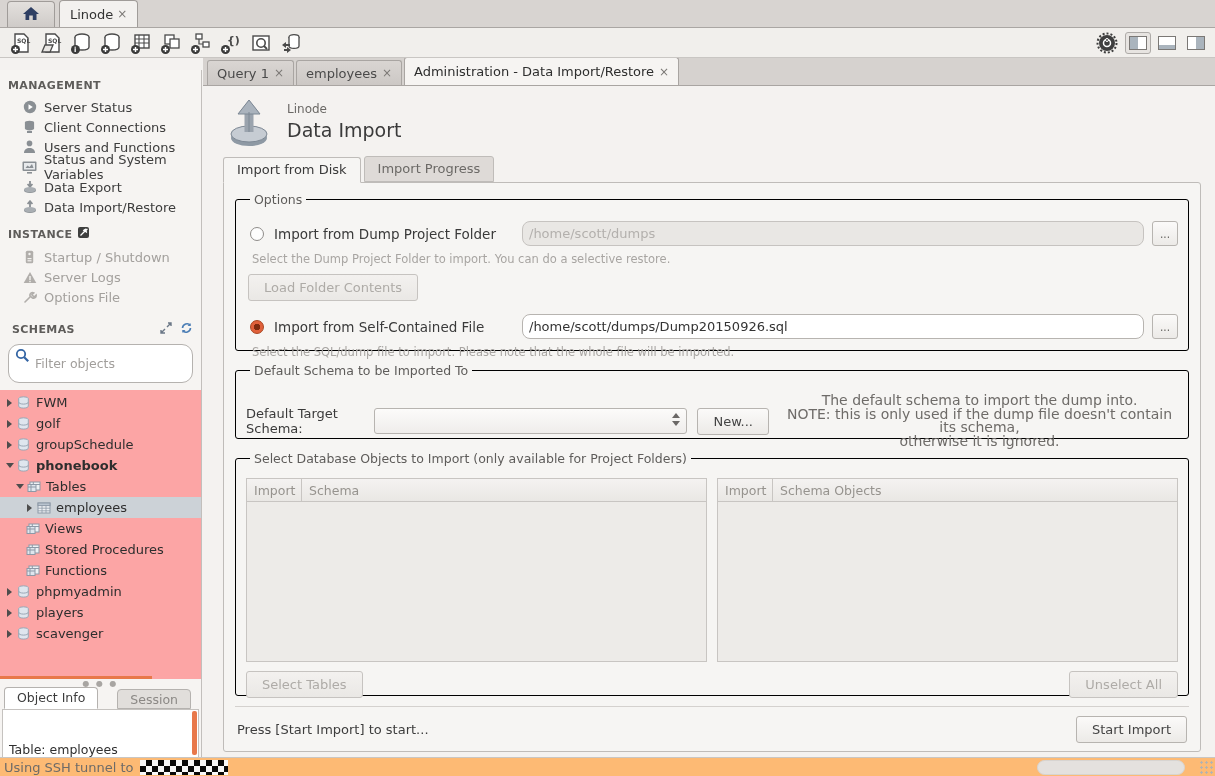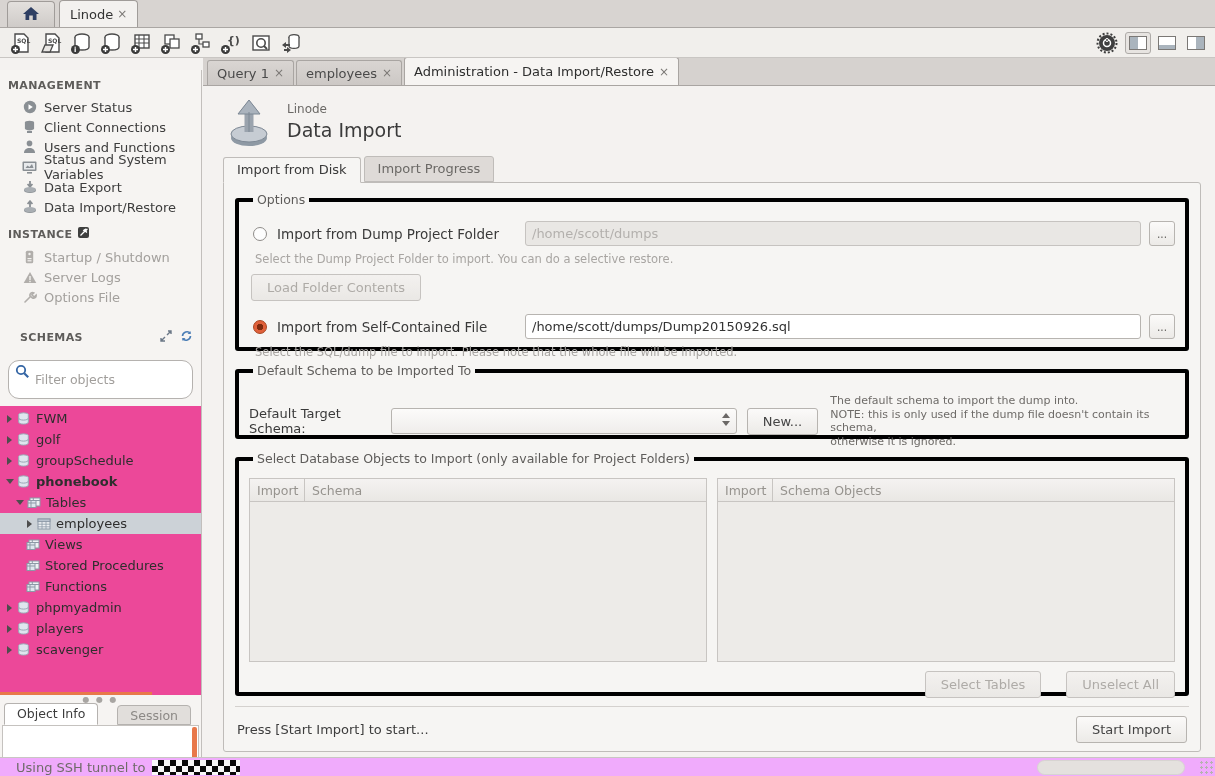--- a/index.html
+++ b/index.html
@@ -25,21 +25,21 @@
   .secttitle { font-size:11px; font-weight:bold; color:#5e5c5a; letter-spacing:.4px; margin:9px 0 5px 8px; display:flex; align-items:center; gap:5px; }
   .navitem { height:20px; display:flex; align-items:center; gap:7px; padding-left:22px; color:#3d3d3d; }
   .navitem .nicon { width:15px; display:flex; justify-content:center; }
   .navitem.dim { color:#a3a09d; }
   .schemashdr { display:flex; align-items:center; margin:12px 8px 4px 8px; }
   .schemashdr .spacer { flex:1; }
   .filterwrap { position:relative; margin:2px 8px 7px 8px; }
   .filterwrap input { width:100%; height:39px; border:1px solid #b5b2af; border-radius:11px; background:#fff; padding:0 8px 0 26px; font-family:inherit; font-size:12.5px; color:#3f3f3f; outline:none; }
   .filterwrap input::placeholder { color:#a19e9b; }
   .filterwrap svg { position:absolute; left:7px; top:4px; }
-  .tree { background:#ec4899; height:289px; padding-top:2px; position:relative; }
+  .tree { background:#fca5a5; height:289px; padding-top:2px; position:relative; }
   .trow { height:21px; display:flex; align-items:center; color:#2e2e2e; font-size:13px; }
   .trow.sel { background:#ccd2d7; }
   .trow.bold { font-weight:bold; }
   .arr { width:11px; display:inline-flex; justify-content:center; }
   .arr.r::before { content:""; border-left:5px solid #4d4d4d; border-top:4px solid transparent; border-bottom:4px solid transparent; }
   .arr.d::before { content:""; border-top:5px solid #4d4d4d; border-left:4px solid transparent; border-right:4px solid transparent; }
   .ticon { width:17px; display:inline-flex; justify-content:center; margin-right:4px; }
   .ind0 { padding-left:4px; } .ind1 { padding-left:14px; } .ind2 { padding-left:24px; }
   .hscroll-orange { position:absolute; bottom:0; left:0; width:152px; height:3px; background:#e8784a; }
   .splitgrip { height:8px; display:flex; justify-content:center; align-items:center; color:#a8a5a2; font-size:8px; letter-spacing:2px; }
@@ -58,53 +58,53 @@
   .mtab.active { height:28px; background:#f6f4f2; color:#2e2e2e; position:relative; z-index:2; }
   .pagehead { display:flex; align-items:flex-start; gap:14px; margin:12px 0 0 24px; height:58px; }
   .pagehead .ptitles { padding-top:4px; }
   .conn-small { font-size:12px; color:#6b6966; }
   .page-title { font-size:19px; color:#3a3a3a; margin-top:3px; }
   .subtabs { display:flex; align-items:flex-end; margin-left:20px; height:26px; position:relative; z-index:2; }
   .stab { padding:4px 13px 5px; font-size:13px; border:1px solid #bfbcb9; border-radius:3px 3px 0 0; }
   .stab.active { background:#f6f5f3; border-bottom:1px solid #f6f5f3; color:#3a3a3a; margin-bottom:-1px; }
   .stab.idle { background:#dedad7; color:#6b6966; margin-left:3px; }
   .bigpanel { margin:0 14px 0 20px; height:570px; background:#f6f5f3; border:1px solid #bfbcb9; border-radius:0 3px 3px 3px; padding:9px 11px 0 11px; }
-  fieldset { border:4px solid #000000; border-radius:3px; padding:6px 10px 12px 10px; background:transparent; }
+  fieldset { border:1px solid #000000; border-radius:3px; padding:6px 10px 12px 10px; background:transparent; }
   legend { font-size:12.5px; color:#5e5c5a; padding:0 4px; margin-left:4px; }
   .optrow { display:flex; align-items:center; margin-top:8px; }
   .radio { width:14px; height:14px; border-radius:50%; border:1px solid #8f8c89; background:#fdfdfd; margin:0 10px 0 4px; flex:none; }
   .radio.checked { border:1px solid #a8441f; background:radial-gradient(circle, #7e2a0e 0 3px, #e0603a 3px); }
   .radiolabel { font-size:13.5px; color:#3a3a3a; width:248px; }
-  .pathinput { flex:1; height:25px; border:1px solid #b7b4b0; border-radius:3px; background:#fff; font-family:inherit; font-size:13px; color:#333; padding:0 6px; outline:none; }
+  .pathinput { flex:1; height:25px; border:1px solid #b7b4b0; border-radius:8px; background:#fff; font-family:inherit; font-size:13px; color:#333; padding:0 6px; outline:none; }
   .pathinput.disabled { background:#e9e7e4; color:#b3b0ad; border-color:#c6c3c0; }
   .browsebtn { width:26px; height:25px; margin-left:8px; font-size:12px; color:#6b6966; background:linear-gradient(#fbfaf9,#eceae7); border:1px solid #b7b4b0; border-radius:3px; }
   .helptext { font-size:11.5px; color:#a8a5a2; margin:6px 0 0 6px; }
   .btn { font-family:inherit; font-size:13px; color:#444; background:linear-gradient(#fbfaf9,#eceae7); border:1px solid #b7b4b0; border-radius:3px; padding:5px 15px; }
   .btn.disabled { color:#aeaba7; background:linear-gradient(#f3f1ef,#eae8e5); border-color:#c6c3c0; }
   .loadbtn { margin:8px 0 2px 2px; }
   .dsrow { display:flex; align-items:center; margin:10px 0 6px 0; }
   .dslabel { width:152px; font-size:13px; color:#3a3a3a; }
   .combo { width:370px; height:26px; border:1px solid #b7b4b0; border-radius:3px; background:linear-gradient(#fcfbfa,#efedeb); position:relative; }
   .combo .arrows { position:absolute; right:6px; top:4px; display:flex; flex-direction:column; gap:3px; }
   .combo .arrows i { display:block; width:0; height:0; }
   .combo .up { border-left:4px solid transparent; border-right:4px solid transparent; border-bottom:5px solid #6b6866; }
   .combo .dn { border-left:4px solid transparent; border-right:4px solid transparent; border-top:5px solid #6b6866; }
   .newbtn { margin-left:10px; }
-  .dshelp { font-size:11px; color:#6e6b68; line-height:13.5px; margin-left:12px; }
+  .dshelp { font-size:14px; color:#6e6b68; line-height:13.5px; margin-left:12px;text-align:center; }
   .tablewrap { display:flex; gap:10px; margin-top:6px; }
   .objtable { flex:1; border:1px solid #c8c5c2; background:#edebe8; height:184px; }
   .objhead { display:flex; height:23px; background:linear-gradient(#f4f2f1,#e9e7e4); border-bottom:1px solid #c8c5c2; align-items:center; font-size:12.5px; color:#96938e; }
   .objhead .c1 { width:55px; padding-left:7px; border-right:1px solid #c8c5c2; height:100%; display:flex; align-items:center; }
   .objhead .c2 { padding-left:7px; }
-  .objbtns { display:flex; justify-content:flex-end; gap:25px; margin-top:9px; }
+  .objbtns { display:flex; justify-content:space-between; gap:0; margin-top:9px; }
   .panelfooter { border-top:1px solid #d4d1ce; margin-top:10px; padding:9px 2px 0 2px; display:flex; align-items:center; justify-content:space-between; }
   .footstatus { font-size:13px; color:#3d3d3d; }
 
   
-  .statusbar { position:absolute; left:0; bottom:0; width:100%; height:19px; background:#f0abfc; border-top:1px solid #c9c6c3; display:flex; align-items:center; padding-left:16px; font-size:13px; color:#6e6b68; }
+  .statusbar { position:absolute; left:0; bottom:0; width:100%; height:19px; background:#fdba74; border-top:1px solid #c9c6c3; display:flex; align-items:center; padding-left:4px; font-size:13px; color:#6e6b68; }
   .checker { display:inline-block; width:88px; height:15px; margin-left:6px; background:conic-gradient(#0a0a0a 25%, #f8f8f8 0 50%, #0a0a0a 0 75%, #f8f8f8 0); background-size:12px 12px; }
   .pill { position:absolute; right:30px; top:2px; width:148px; height:15px; border-radius:8px; background:#e4e1de; border:1px solid #d7d4d1; }
   .grip { position:absolute; right:2px; bottom:2px; width:14px; height:14px; background:radial-gradient(circle, #b5b2af 1px, transparent 1.2px); background-size:5px 5px; }
 </style>
 </head>
 <body>
 
 <div class="root">
 
   <div class="toptabs">
@@ -323,21 +323,21 @@
     <div class="navitem dim">
       <span class="nicon">
           <svg width="14" height="14" viewBox="0 0 14 14">
             <path d="M2 12l5.5-5.5M7 5.8a2.6 2.6 0 013.8-2.9L8.9 4.8l2.3 2.3 1.9-1.9A2.6 2.6 0 019.5 8z" stroke="#b1aeab" stroke-width="1.6" fill="none" stroke-linecap="round"></path>
           </svg>
         </span>
       <span>Options File</span>
     </div>
 
     <div class="schemashdr">
-      <span class="secttitle" style="margin:12px">SCHEMAS</span>
+      <span class="secttitle" style="margin:4px">SCHEMAS</span>
       <span class="spacer"></span>
       <span style="margin-right:8px"><svg width="12" height="12" viewBox="0 0 12 12">
             <path d="M7 5l4-4M11 4V1H8M5 7l-4 4M1 8v3h4" stroke="#6b7787" stroke-width="1.4" fill="none"></path>
           </svg></span>
       <span><svg width="13" height="12" viewBox="0 0 13 12">
             <path d="M10.5 3.5A4.5 4.5 0 002.5 6M2.5 8.5A4.5 4.5 0 0010.5 6" stroke="#4a7db5" stroke-width="1.6" fill="none"></path>
             <path d="M10.5 1v3h-3" fill="#4a7db5"></path>
             <path d="M2.5 11V8h3" fill="#4a7db5"></path>
           </svg></span>
     </div>

